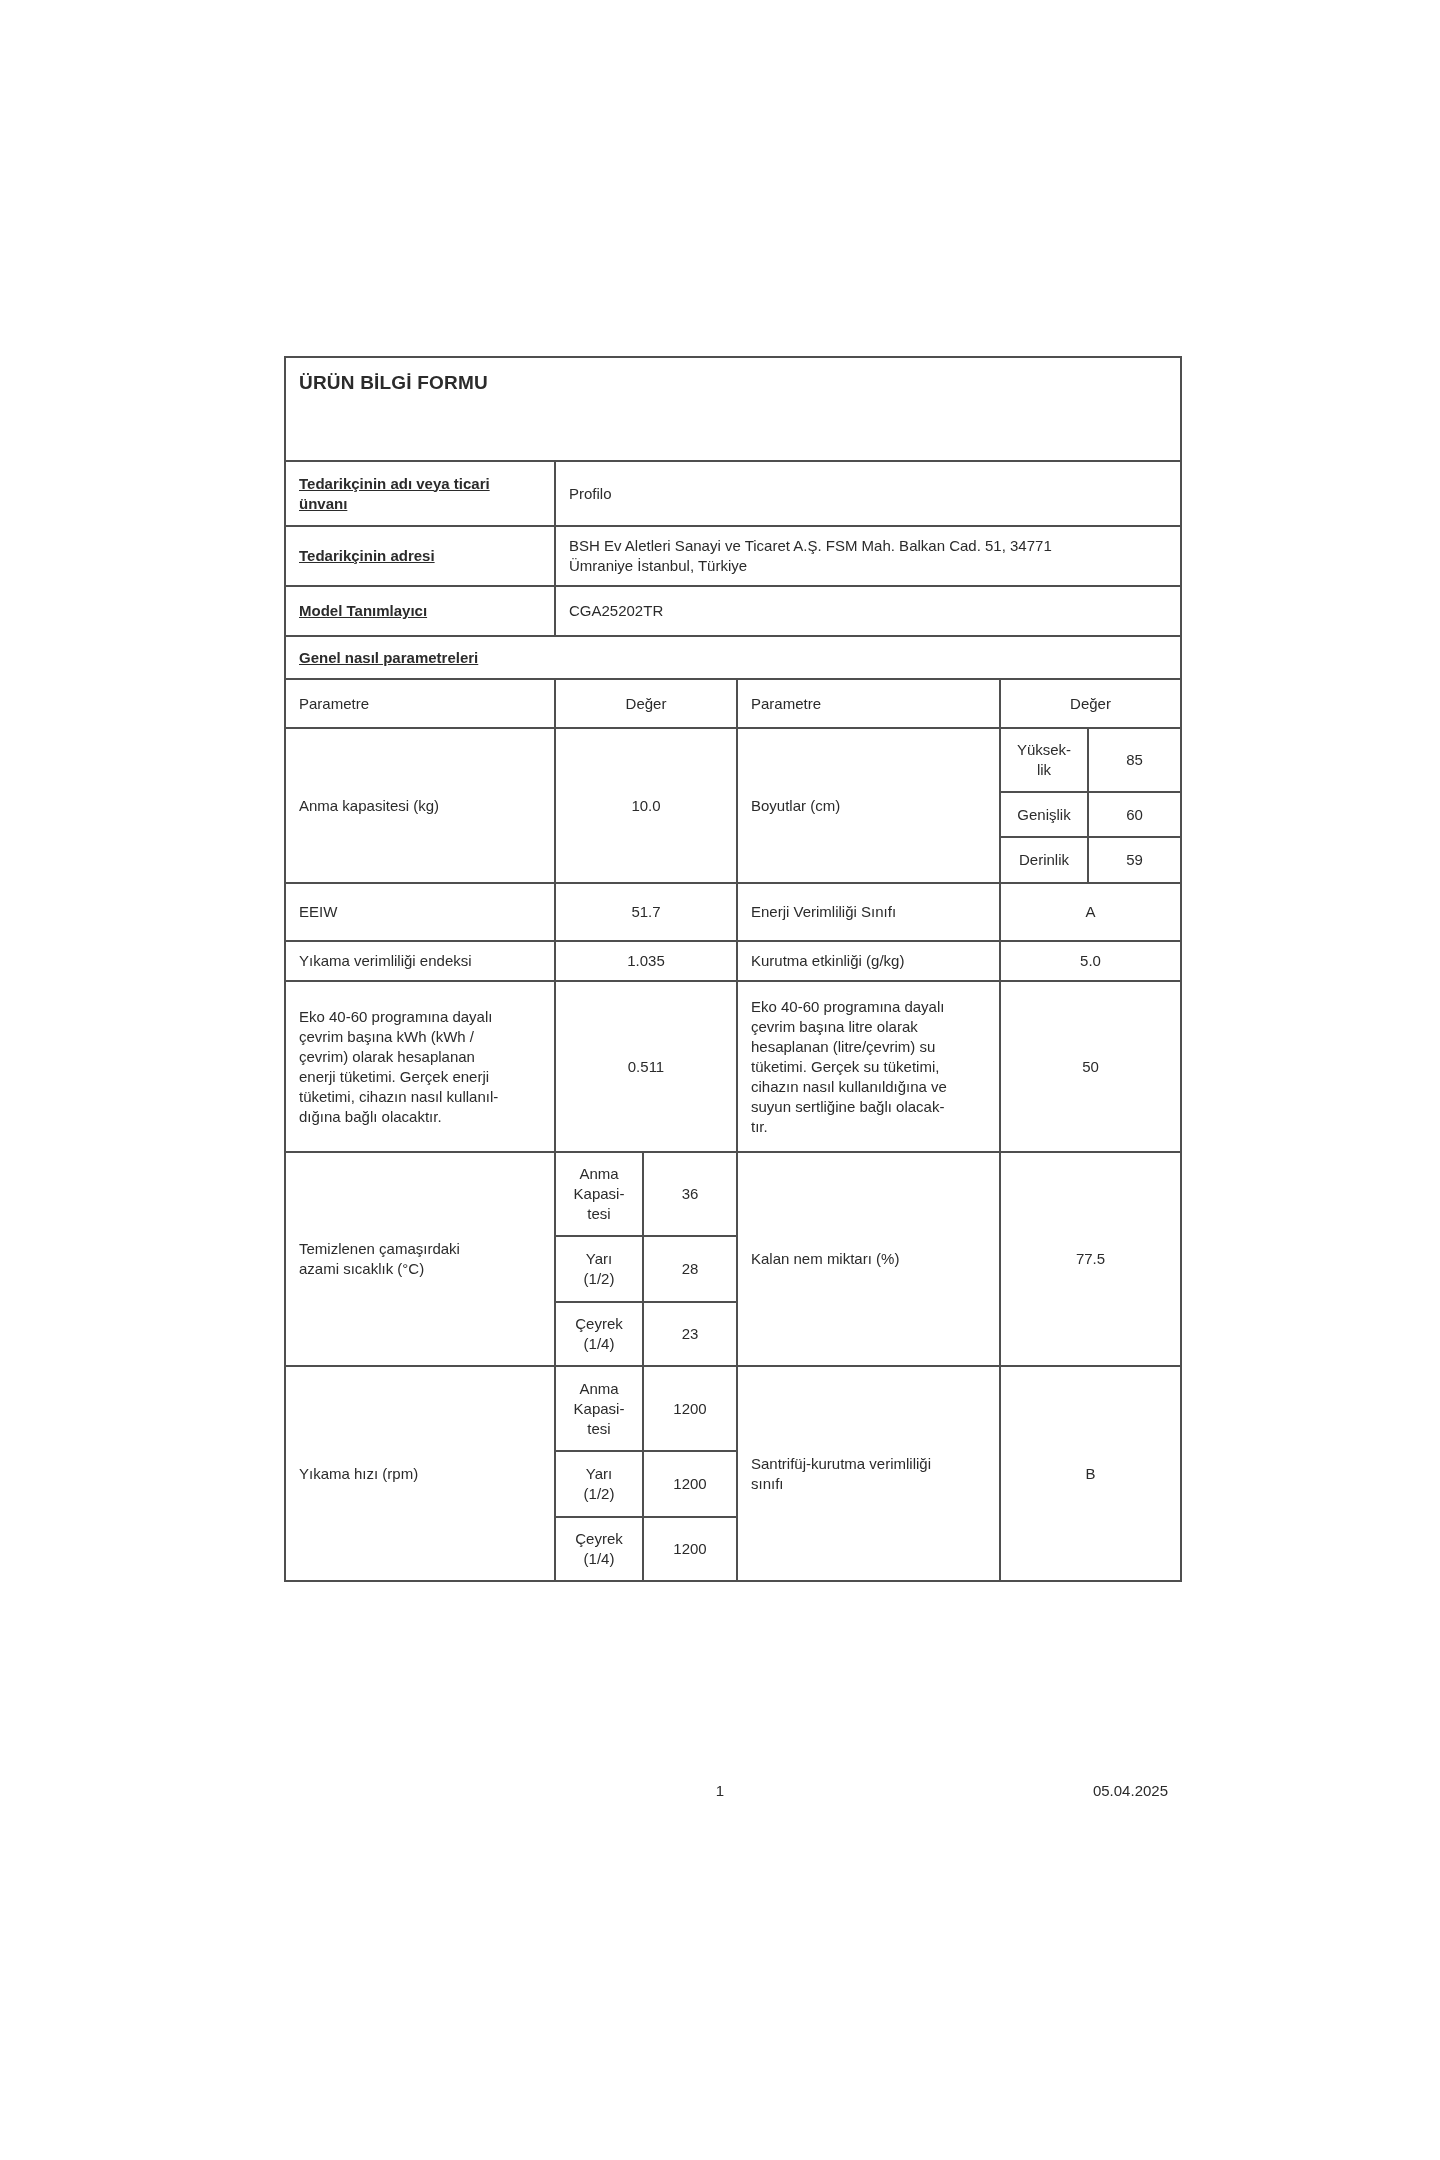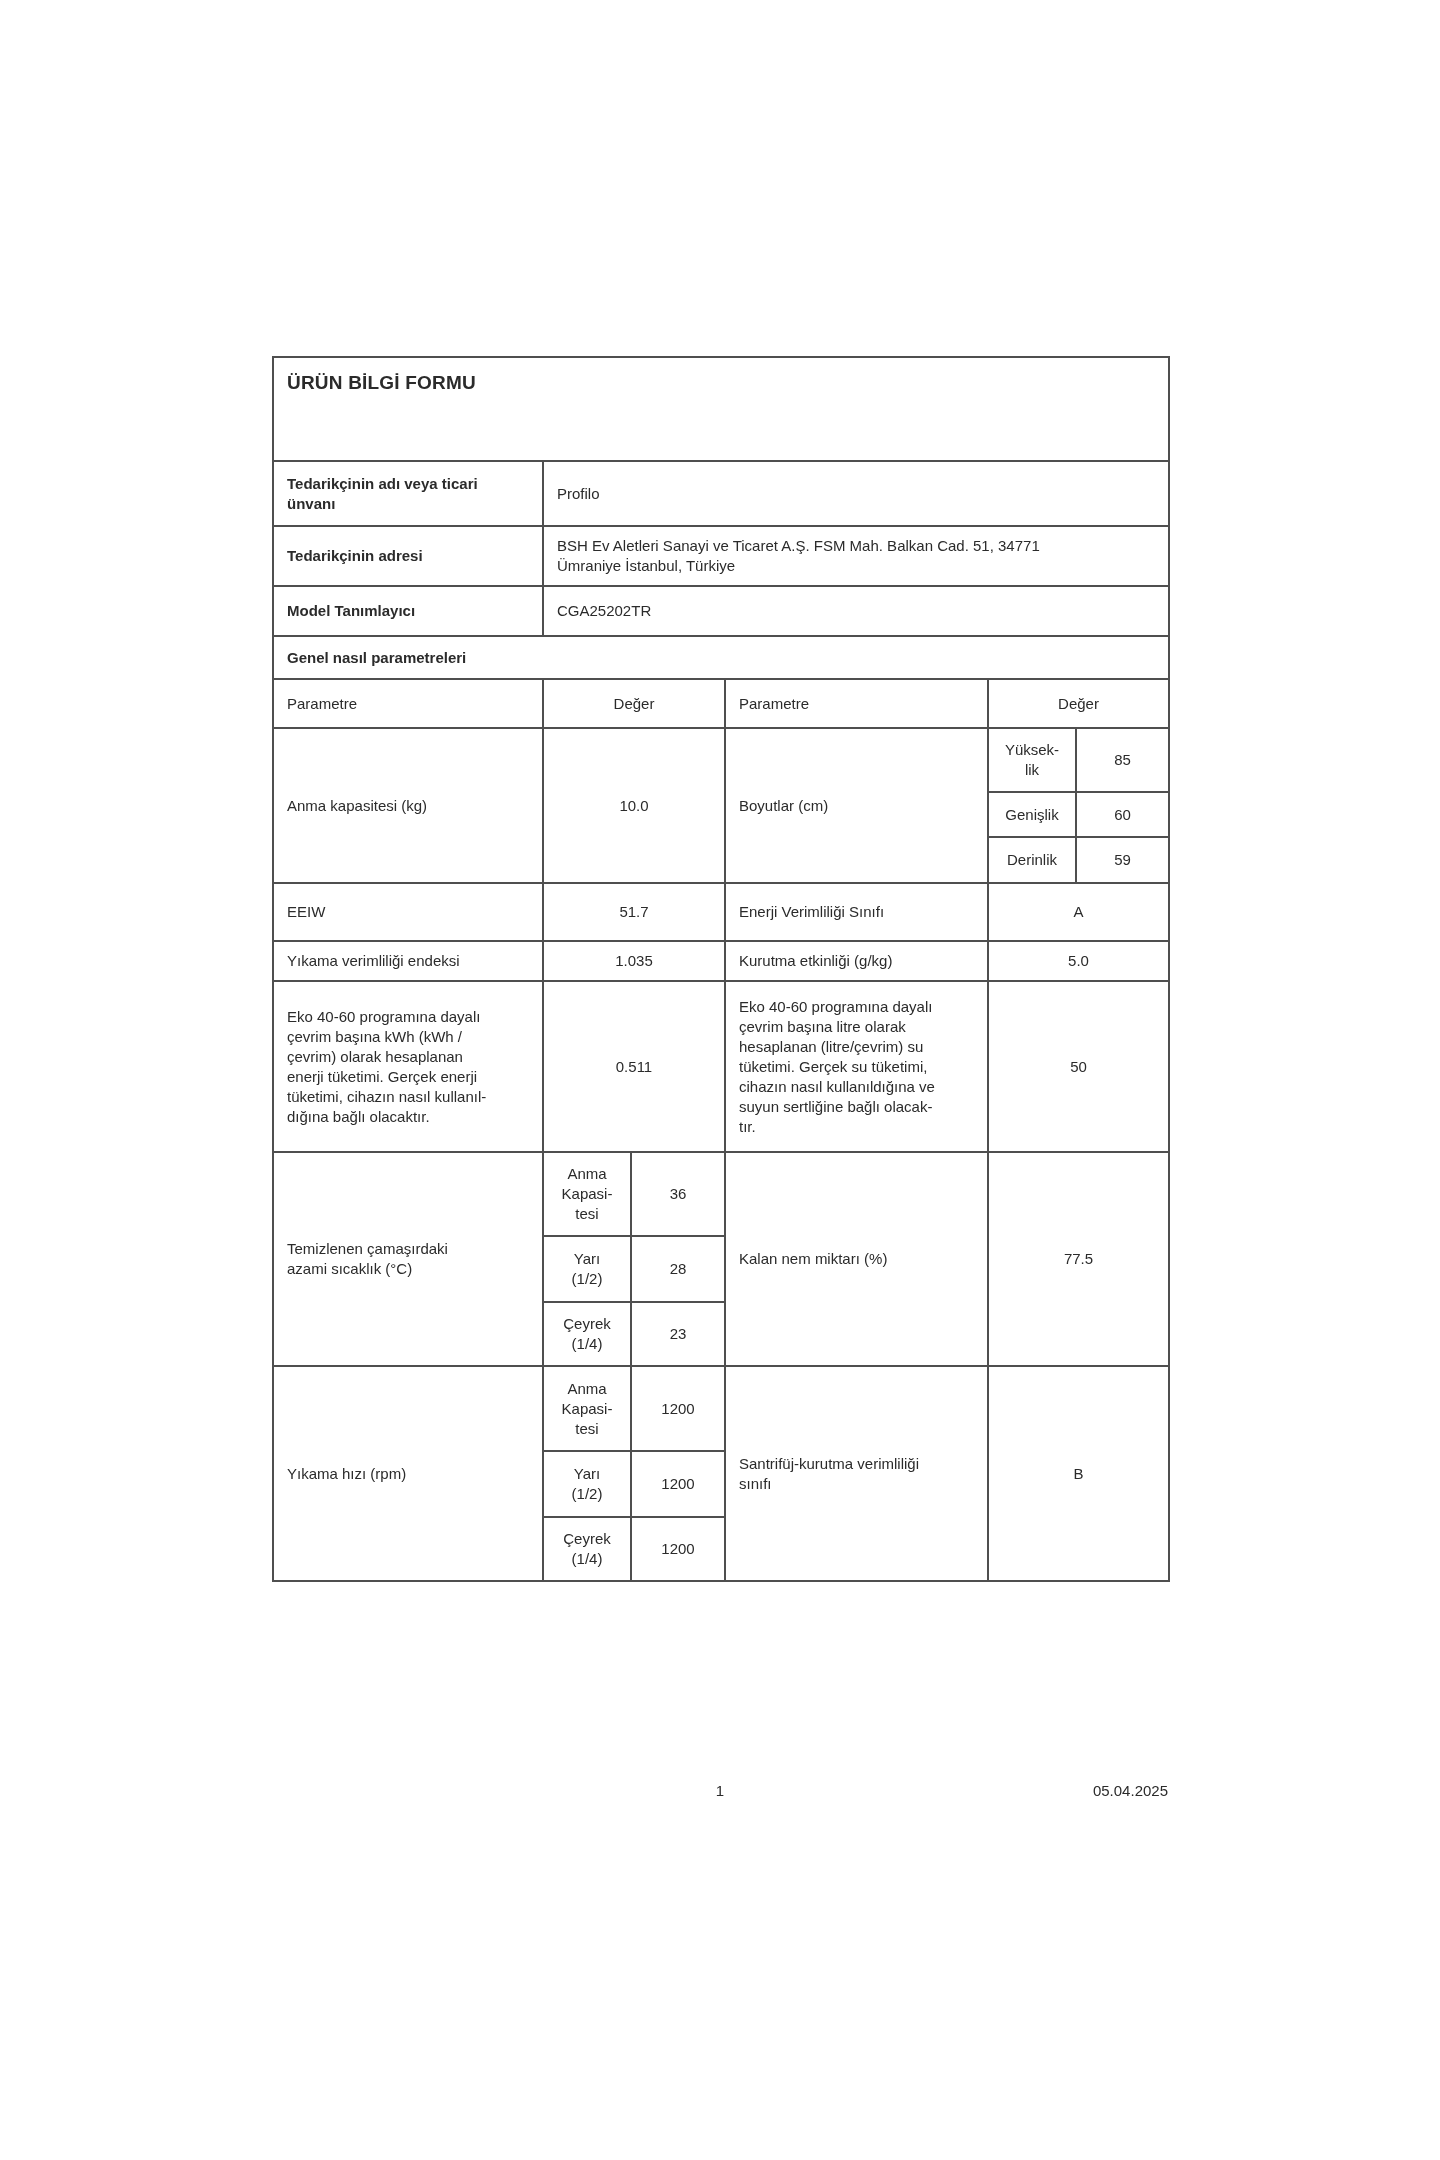--- a/index.html
+++ b/index.html
@@ -9,21 +9,21 @@
   }
   body {
     width: 1440px;
     height: 2160px;
     position: relative;
     font-family: "Liberation Sans", sans-serif;
     color: #2b2b2b;
   }
   .sheet-table {
     position: absolute;
-    left: 272px;
+    left: 284px;
     top: 356px;
     width: 896px;
     border-collapse: collapse;
     table-layout: fixed;
     font-size: 15px;
     line-height: 20px;
   }
   .sheet-table td {
     border: 2px solid #4f4f4f;
     padding: 4px 10px 4px 13px;
@@ -31,20 +31,21 @@
     text-align: left;
     white-space: pre-line;
     overflow: hidden;
   }
   .sheet-table td.c {
     text-align: center;
     padding: 4px 14px;
   }
   .sheet-table td.b {
     font-weight: bold;
+    text-decoration: underline;
   }
   .title-cell {
     vertical-align: top !important;
     padding-top: 15px !important;
     font-size: 19px;
     font-weight: bold;
     letter-spacing: 0.2px;
   }
   .footer {
     position: absolute;

